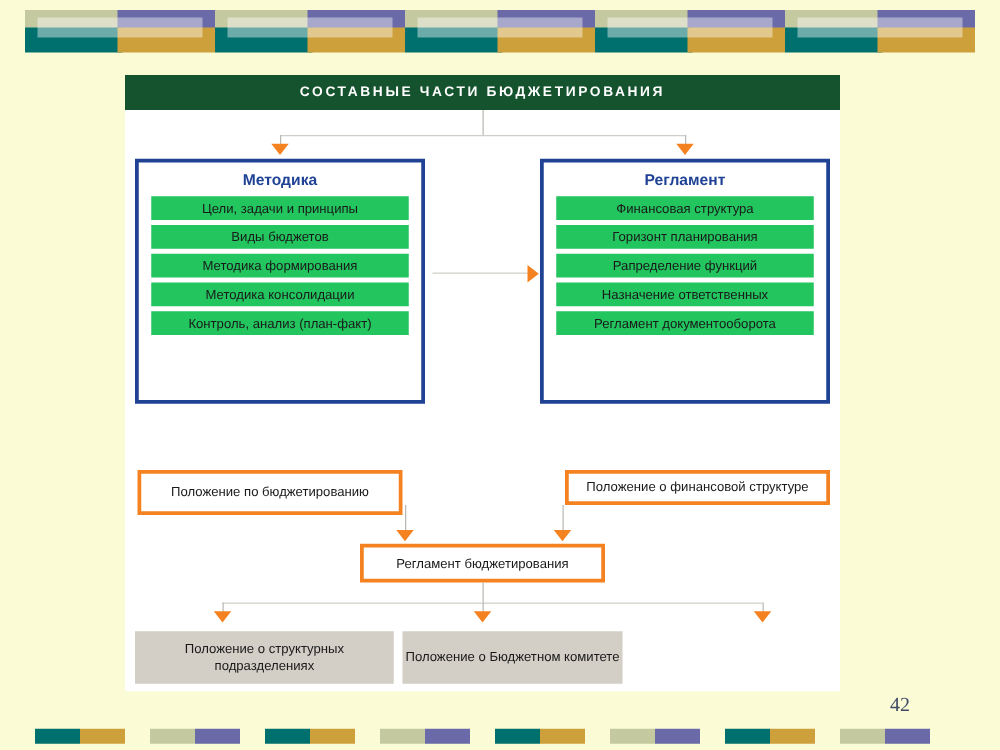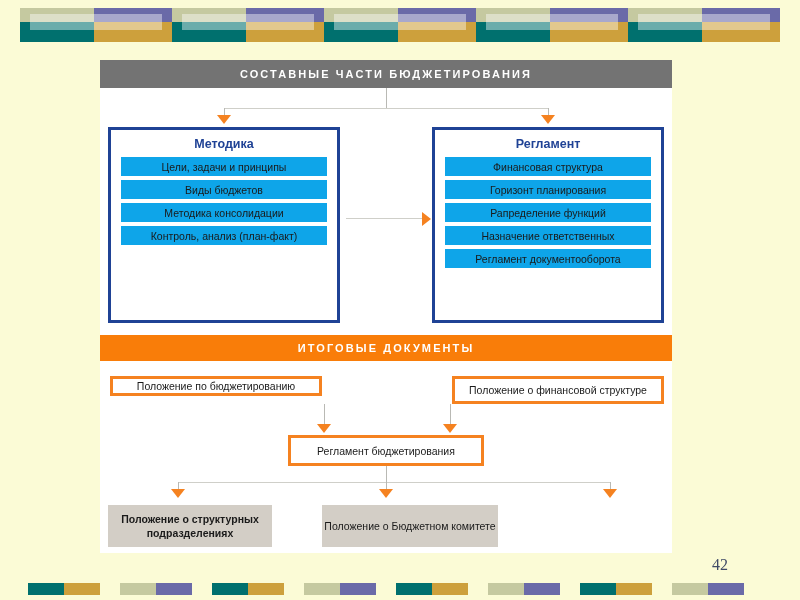--- a/index.html
+++ b/index.html
@@ -31,21 +31,21 @@
     position:absolute;left:100px;top:60px;width:572px;height:493px;
     background:#ffffff;
   }
 
   
   .banner{
     position:absolute;left:0;height:28px;width:572px;
     display:flex;align-items:center;justify-content:center;
     color:#ffffff;font-weight:bold;font-size:11px;letter-spacing:2.1px;
   }
-  .banner-blue{top:0;background:#737373;}
+  .banner-blue{top:0;background:#14532d;}
   .banner-orange{top:275px;background:#f97d09;height:26px;}
 
   
   .vline{position:absolute;background:#b9b9b4;width:1px;}
   .hline{position:absolute;background:#cfcfc9;height:1px;}
   .arrow-down{
     position:absolute;width:0;height:0;
     border-left:7px solid transparent;border-right:7px solid transparent;
     border-top:9px solid #f58220;
   }
@@ -60,42 +60,42 @@
     position:absolute;top:67px;width:232px;height:196px;
     border:3px solid #1f4295;background:#ffffff;box-sizing:border-box;
   }
   .group-left{left:8px;}
   .group-right{left:332px;}
   .group-title{
     text-align:center;color:#1f4295;font-weight:bold;font-size:12.5px;
     padding-top:7px;padding-bottom:6px;
   }
   .item{
-    margin:0 10px 4px 10px;height:19px;background:#0ea5e9;
+    margin:0 10px 4px 10px;height:19px;background:#22c55e;
     display:flex;align-items:center;justify-content:center;
     font-size:10.5px;color:#1a1a1a;
   }
 
   
   .docbox{
     position:absolute;border:3px solid #f58220;background:#ffffff;
     box-sizing:border-box;display:flex;align-items:center;justify-content:center;
     font-size:10.5px;color:#1a1a1a;text-align:center;
   }
-  .doc-left{left:10px;top:316px;width:212px;height:20px;}
+  .doc-left{left:10px;top:316px;width:212px;height:36px;}
   .doc-right{left:352px;top:316px;width:212px;height:28px;}
   .doc-mid{left:188px;top:375px;width:196px;height:31px;}
 
   
   .graybox{
     position:absolute;top:445px;height:42px;background:#d3cec6;
     display:flex;align-items:center;justify-content:center;
     font-size:10.5px;color:#1a1a1a;text-align:center;line-height:1.35;
   }
-  .gb1{left:8px;width:164px;font-weight:bold;}
+  .gb1{left:8px;width:207px;}
   .gb2{left:222px;width:176px;}
   .gb3{left:428px;width:136px;}
 
   
   .pagenum{
     position:absolute;left:712px;top:556px;
     font-family:"Liberation Serif", serif;font-size:16px;color:#3f4a66;
   }
 </style>
 </head>
@@ -147,37 +147,37 @@
   <div class="hline" style="left:124px;top:48px;width:324px;"></div>
   <div class="vline" style="left:124px;top:48px;height:8px;"></div>
   <div class="vline" style="left:448px;top:48px;height:8px;"></div>
   <div class="arrow-down" style="left:117px;top:55px;"></div>
   <div class="arrow-down" style="left:441px;top:55px;"></div>
 
   <div class="group group-left">
     <div class="group-title">Методика</div>
     <div class="item">Цели, задачи и принципы</div>
     <div class="item">Виды бюджетов</div>
+    <div class="item">Методика формирования</div>
     <div class="item">Методика консолидации</div>
     <div class="item">Контроль, анализ (план-факт)</div>
   </div>
 
   <div class="hline" style="left:246px;top:158px;width:80px;"></div>
   <div class="arrow-right" style="left:322px;top:152px;"></div>
 
   <div class="group group-right">
     <div class="group-title">Регламент</div>
     <div class="item">Финансовая структура</div>
     <div class="item">Горизонт планирования</div>
     <div class="item">Рапределение функций</div>
     <div class="item">Назначение ответственных</div>
     <div class="item">Регламент документооборота</div>
   </div>
 
-  <div class="banner banner-orange">ИТОГОВЫЕ ДОКУМЕНТЫ</div>
 
   <div class="docbox doc-left">Положение по бюджетированию</div>
   <div class="docbox doc-right">Положение о финансовой структуре</div>
 
   <div class="vline" style="left:224px;top:344px;height:22px;"></div>
   <div class="vline" style="left:350px;top:344px;height:22px;"></div>
   <div class="arrow-down" style="left:217px;top:364px;"></div>
   <div class="arrow-down" style="left:343px;top:364px;"></div>
 
   <div class="docbox doc-mid">Регламент бюджетирования</div>

